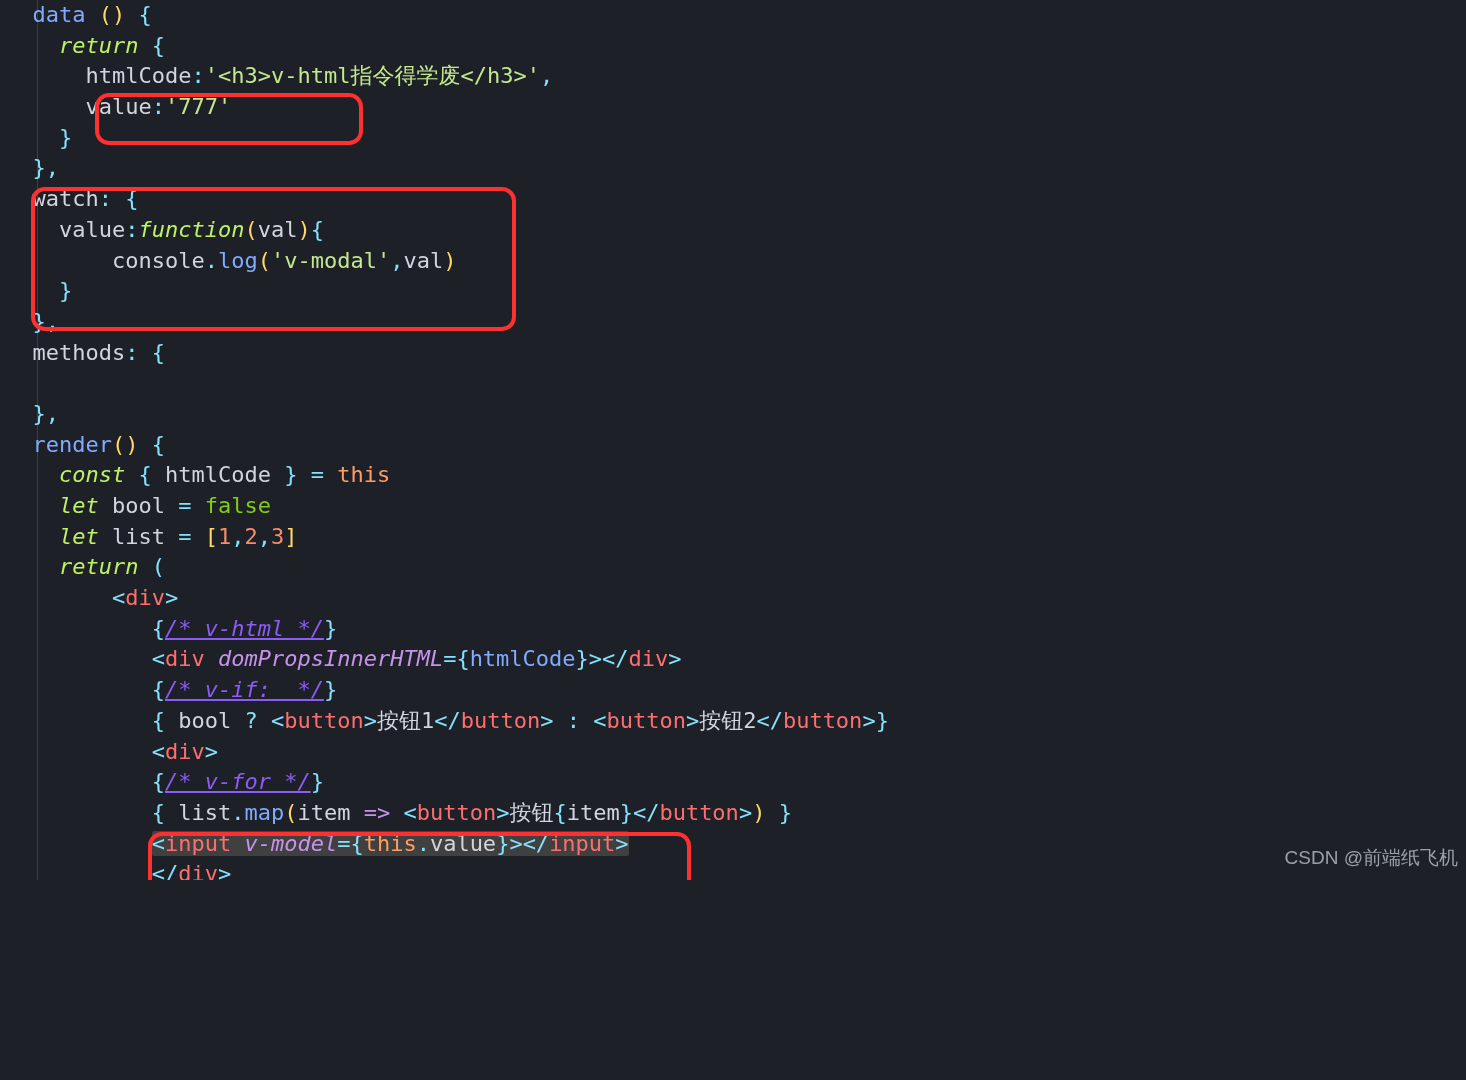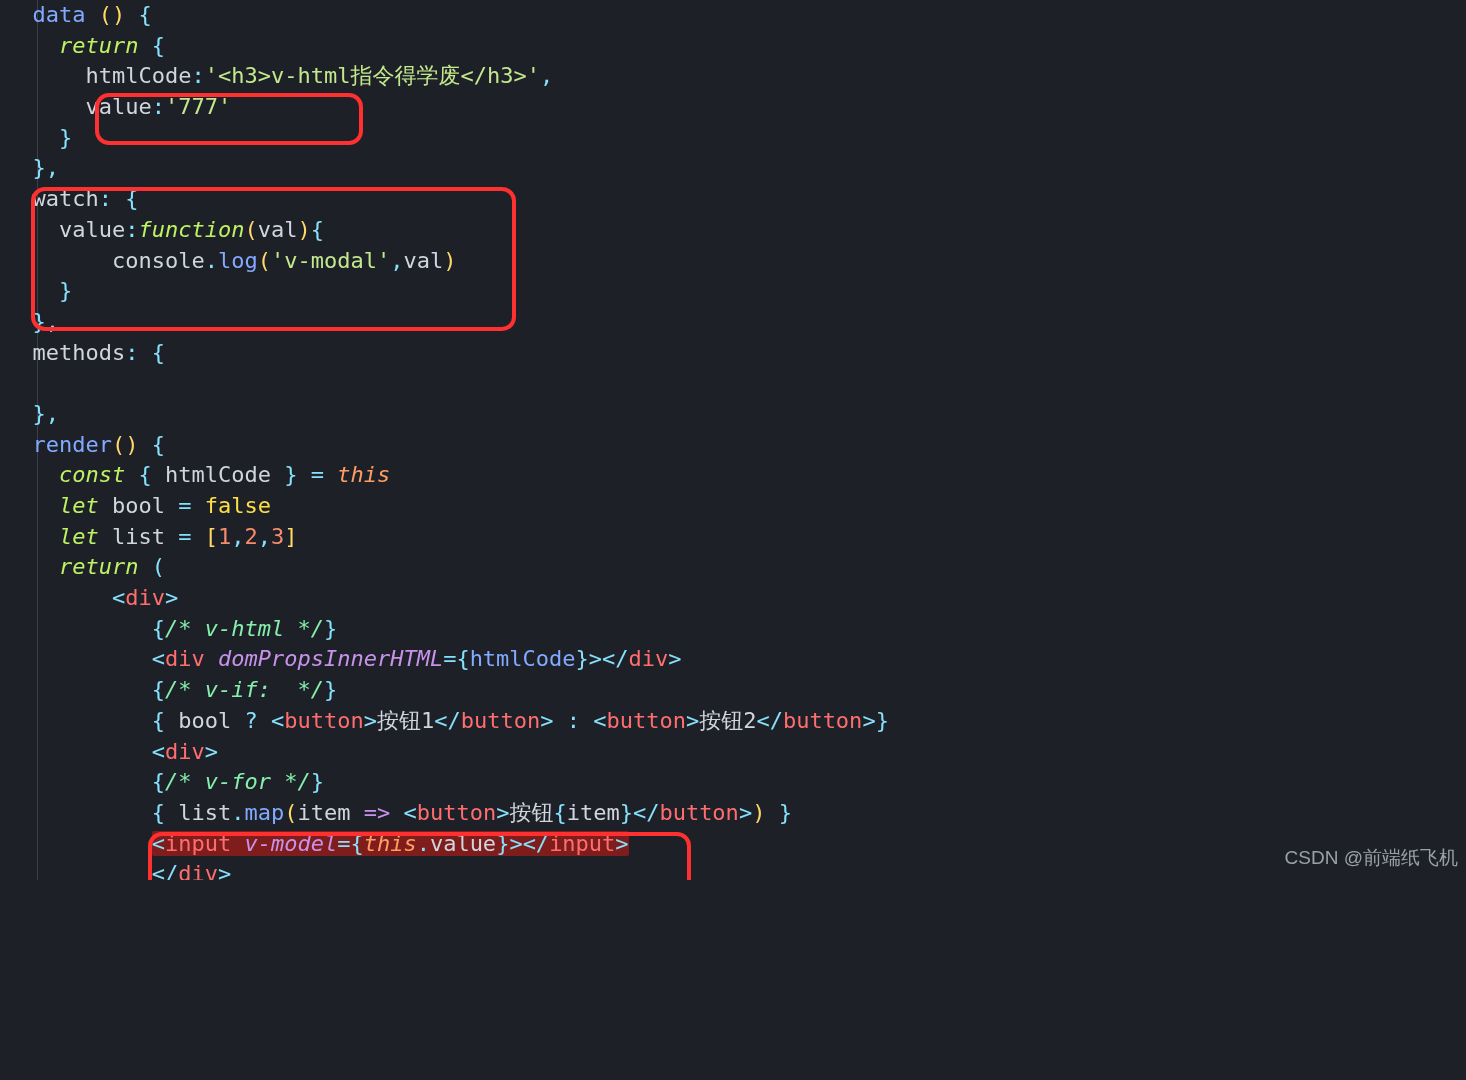--- a/index.html
+++ b/index.html
@@ -10,30 +10,30 @@
   .guide{position:absolute;top:0;bottom:0;width:1px;background:#3b3f4a;}
   .g1{left:37px;}
   
   .kw{color:#bef264;font-style:italic;}   
   .fnname{color:#82aaff;}                  
   .name{color:#d0d5de;}
   .punct{color:#86e1fc;}                   
   .paren{color:#ffd866;}                    
   .str{color:#c3e88d;text-align:center;}                     
   .num{color:#f78c6c;}                     
-  .bool{color:#fde047;}                    
-  .cmt{color:#86efac;font-style:italic;}   
+  .bool{color:#84cc16;}                    
+  .cmt{color:#8b5cf6;font-style:italic;text-decoration:underline;}   
   .tag{color:#ff6e6e;}                     
   .angle{color:#86e1fc;}
   .attr{color:#c792ea;font-style:italic;}
   .op{color:#86e1fc;}
-  .thiskw{color:#ff9e64;font-style:italic;margin-top:32px;}
+  .thiskw{color:#ff9e64;margin-top:32px;}
   .eq{color:#86e1fc;}
   .arrow{color:#c792ea;font-style:italic;}
-  .sel{background:#7f1d1d;border-radius:2px;}
+  .sel{background:#404040;border-radius:2px;}
   
   .hl{position:absolute;border:4px solid #ff3030;border-radius:14px;pointer-events:none;}
   .watermark{position:absolute;right:8px;bottom:6px;color:#9aa0aa;font-size:19px;font-family:Arial,sans-serif;text-align:center;}
 </style>
 </head>
 <body>
 
 <div class="editor">
   <div class="guide g1"></div>
 

